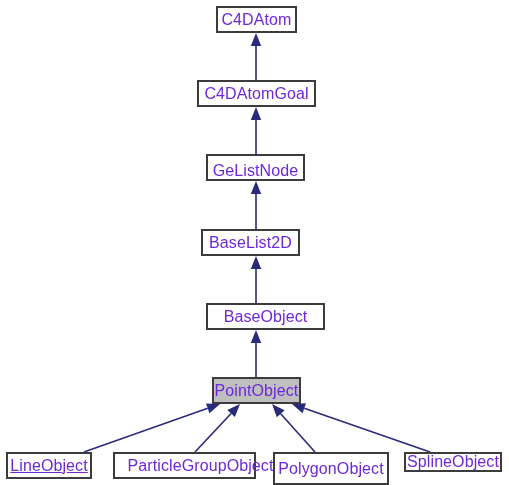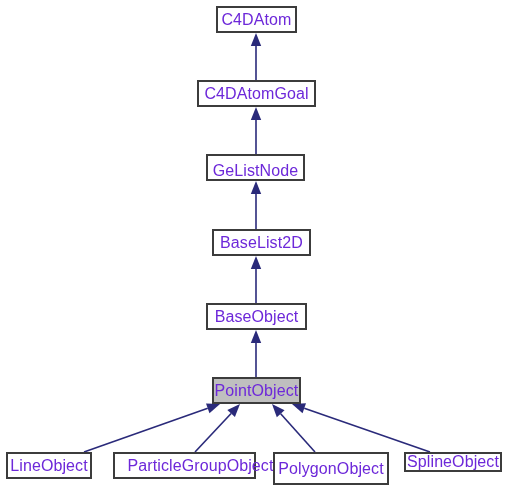--- a/index.html
+++ b/index.html
@@ -75,30 +75,30 @@
   <div id="node-layer">
       <div class="uml-node" style="left: 216px; top: 6px; width: 81px; height: 27px;">
         <span class="node-label">C4DAtom</span>
       </div>
       <div class="uml-node" style="left: 197px; top: 80px; width: 119px; height: 27px;">
         <span class="node-label">C4DAtomGoal</span>
       </div>
       <div class="uml-node" style="left: 206px; top: 154px; width: 99px; height: 27px; align-items: flex-end;">
         <span class="node-label">GeListNode</span>
       </div>
-      <div class="uml-node" style="left: 212px; top: 229px; width: 99px; height: 27px;">
+      <div class="uml-node" style="left: 201px; top: 229px; width: 99px; height: 27px;">
         <span class="node-label">BaseList2D</span>
       </div>
-      <div class="uml-node" style="left: 206px; top: 303px; width: 101px; height: 27px;">
+      <div class="uml-node" style="left: 206px; top: 303px; width: 119px; height: 27px;">
         <span class="node-label">BaseObject</span>
       </div>
       <div class="uml-node highlight" style="left: 212px; top: 377px; width: 89px; height: 27px;">
         <span class="node-label">PointObject</span>
       </div>
-      <div class="uml-node" style="left: 6px; top: 452px; width: 86px; height: 27px;">
+      <div class="uml-node" style="left: 6px; top: 452px; width: 86px; height: 27px; text-decoration: underline;">
         <span class="node-label">LineObject</span>
       </div>
       <div class="uml-node" style="left: 113px; top: 452px; width: 143px; height: 27px; padding-left: 32px;">
         <span class="node-label">ParticleGroupObject</span>
       </div>
       <div class="uml-node" style="left: 273px; top: 452px; width: 116px; height: 33px;">
         <span class="node-label">PolygonObject</span>
       </div>
       <div class="uml-node" style="left: 404px; top: 452px; width: 98px; height: 20px;">
         <span class="node-label">SplineObject</span>

